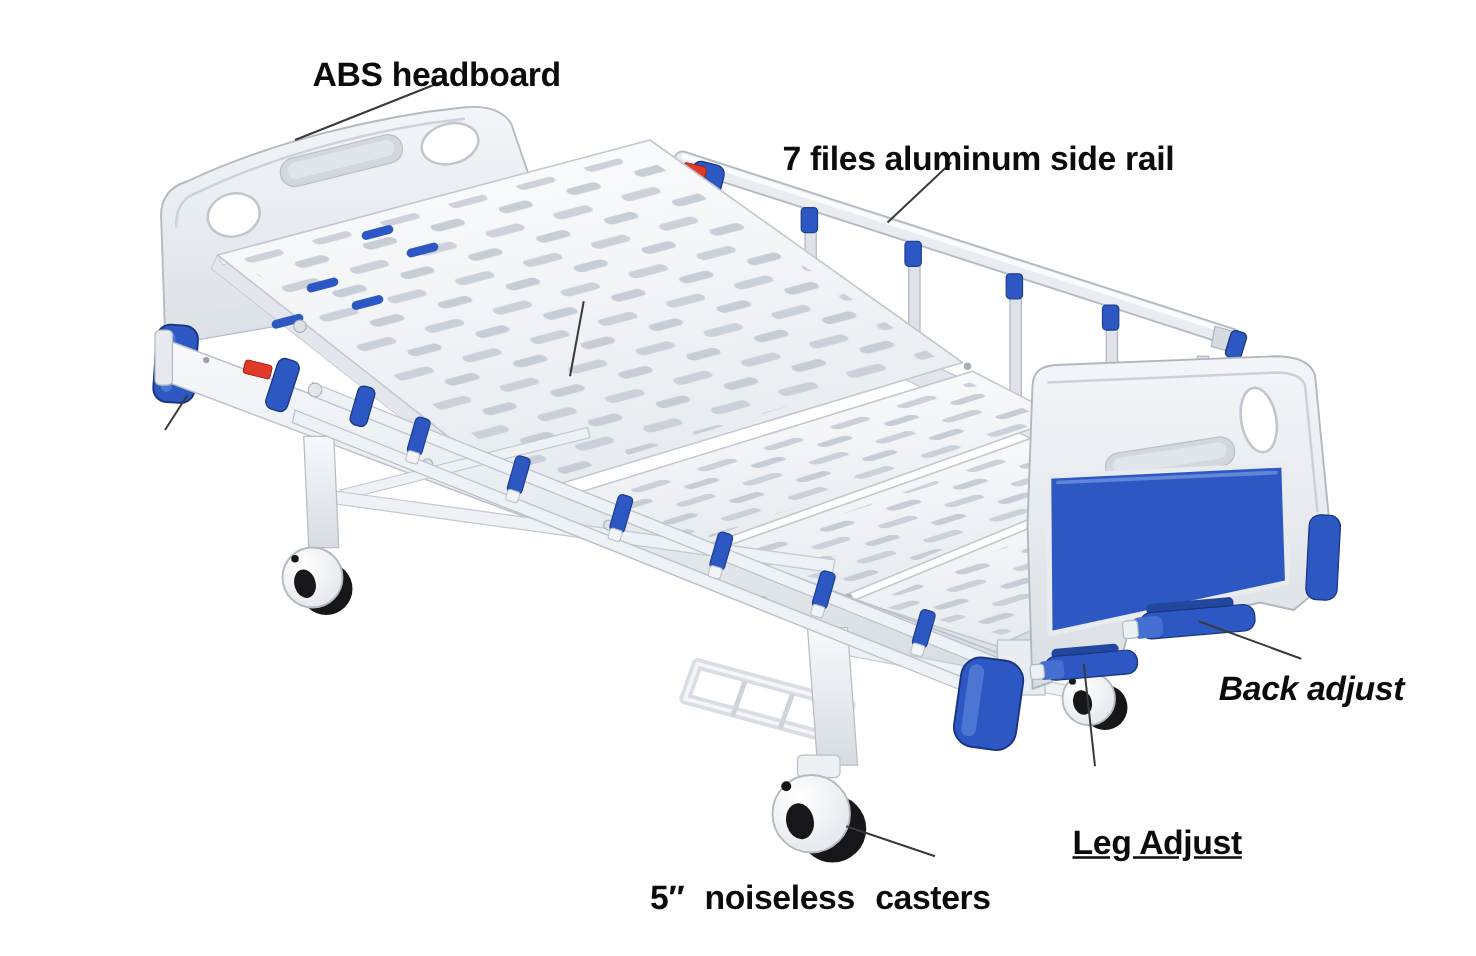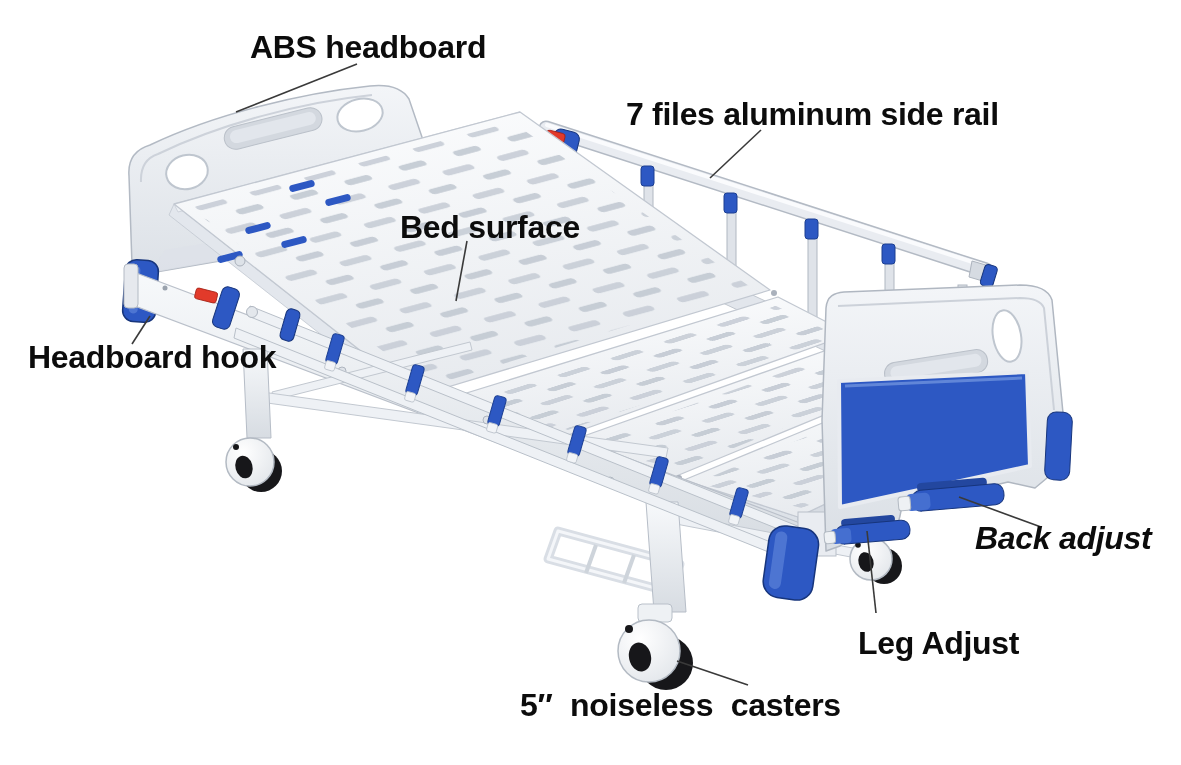--- a/index.html
+++ b/index.html
@@ -2,22 +2,22 @@
 <html><head>
 <meta charset="utf-8">
 <style>
   html,body { margin:0; padding:0; background:#ffffff; }
   .canvas {
     position:relative; width:1181px; height:765px; background:#ffffff;
     overflow:hidden; font-family:"Liberation Sans", sans-serif;
   }
   .bed-svg { position:absolute; left:0; top:0; }
   .lbl {
-    position:absolute; font-weight:700; font-size:32px; line-height:1.1;
-    color:#0c0c0c; letter-spacing:-0.3px; white-space:nowrap;
+    position:absolute; font-weight:700; font-size:27px; line-height:1.1;
+    color:#0c0c0c; letter-spacing:-0.3px; white-space:nowrap;margin-top:16px;
   }
   .lbl.sp { word-spacing:9px; }
 </style>
 </head>
 <body>
 
 <div class="canvas">
 
 <svg class="bed-svg" width="1181" height="765" viewBox="0 0 1181 765">
   <defs>
@@ -295,19 +295,17 @@
     <line x1="467" y1="241" x2="456" y2="301"></line>
     <line x1="132" y1="344" x2="150" y2="316"></line>
     <line x1="959" y1="497" x2="1041" y2="527"></line>
     <line x1="867" y1="531" x2="876" y2="613"></line>
     <line x1="677" y1="661" x2="748" y2="685"></line>
   </g>
 </svg>
 
 <div class="lbl" style="left:250px; top:30px;">ABS headboard</div>
 <div class="lbl" style="left:626px; top:97px;">7 files aluminum side rail</div>
-<div class="lbl" style="left:400px; top:210px;">Bed surface</div>
-<div class="lbl" style="left:28px;  top:340px;">Headboard hook</div>
 <div class="lbl" style="left:975px; top:521px;font-style:italic;">Back adjust</div>
-<div class="lbl" style="left:858px; top:626px;">Leg Adjust</div>
+<div class="lbl" style="left:858px; top:644px;text-decoration:underline;">Leg Adjust</div>
 <div class="lbl sp" style="left:520px; top:688px;">5″ noiseless casters</div>
 
 </div>
 
 </body></html>

